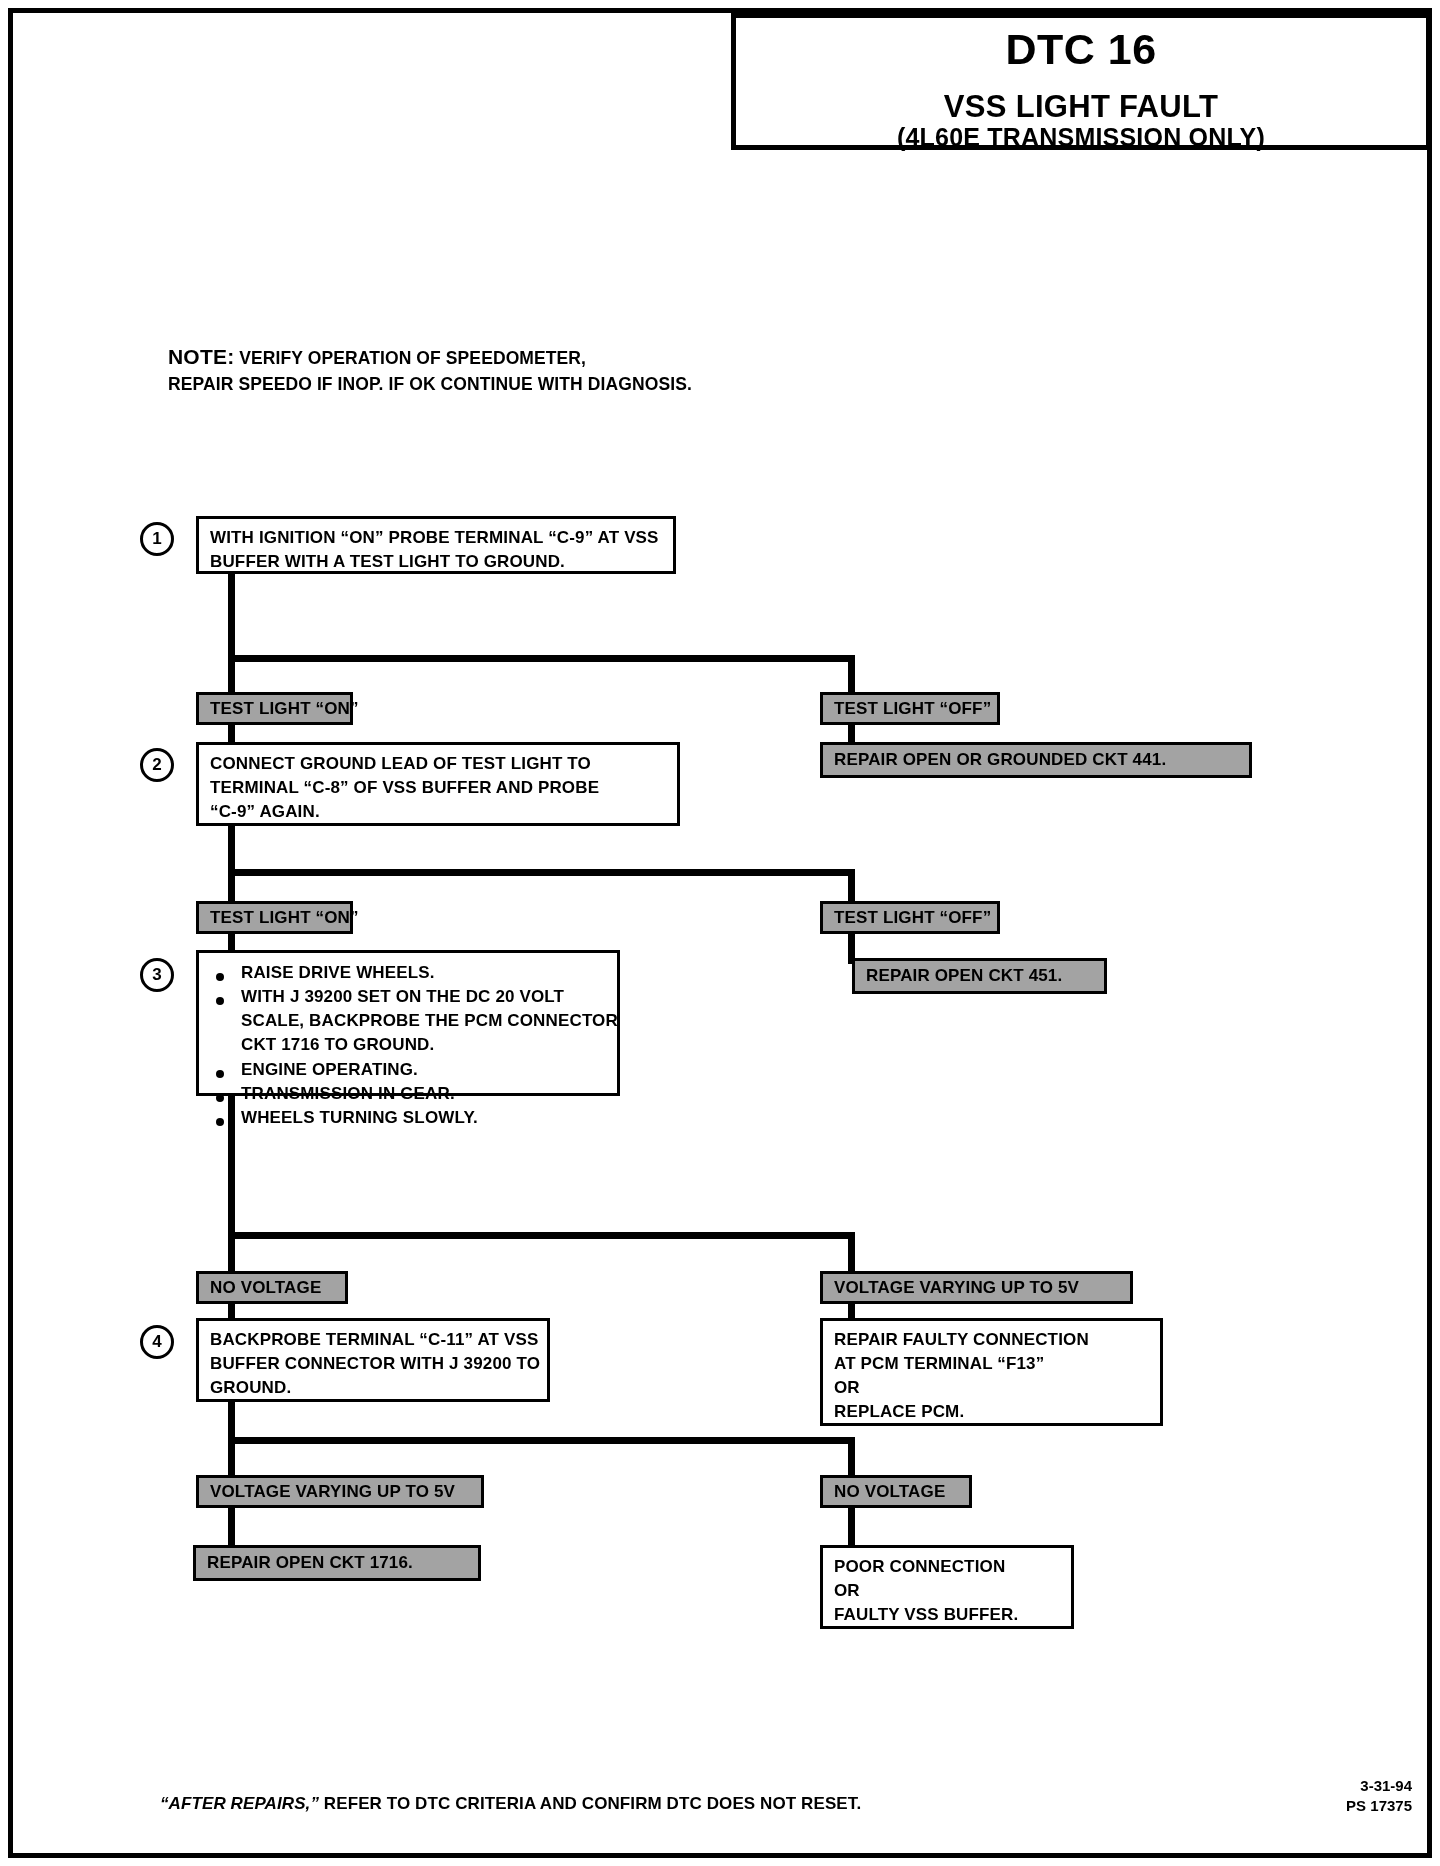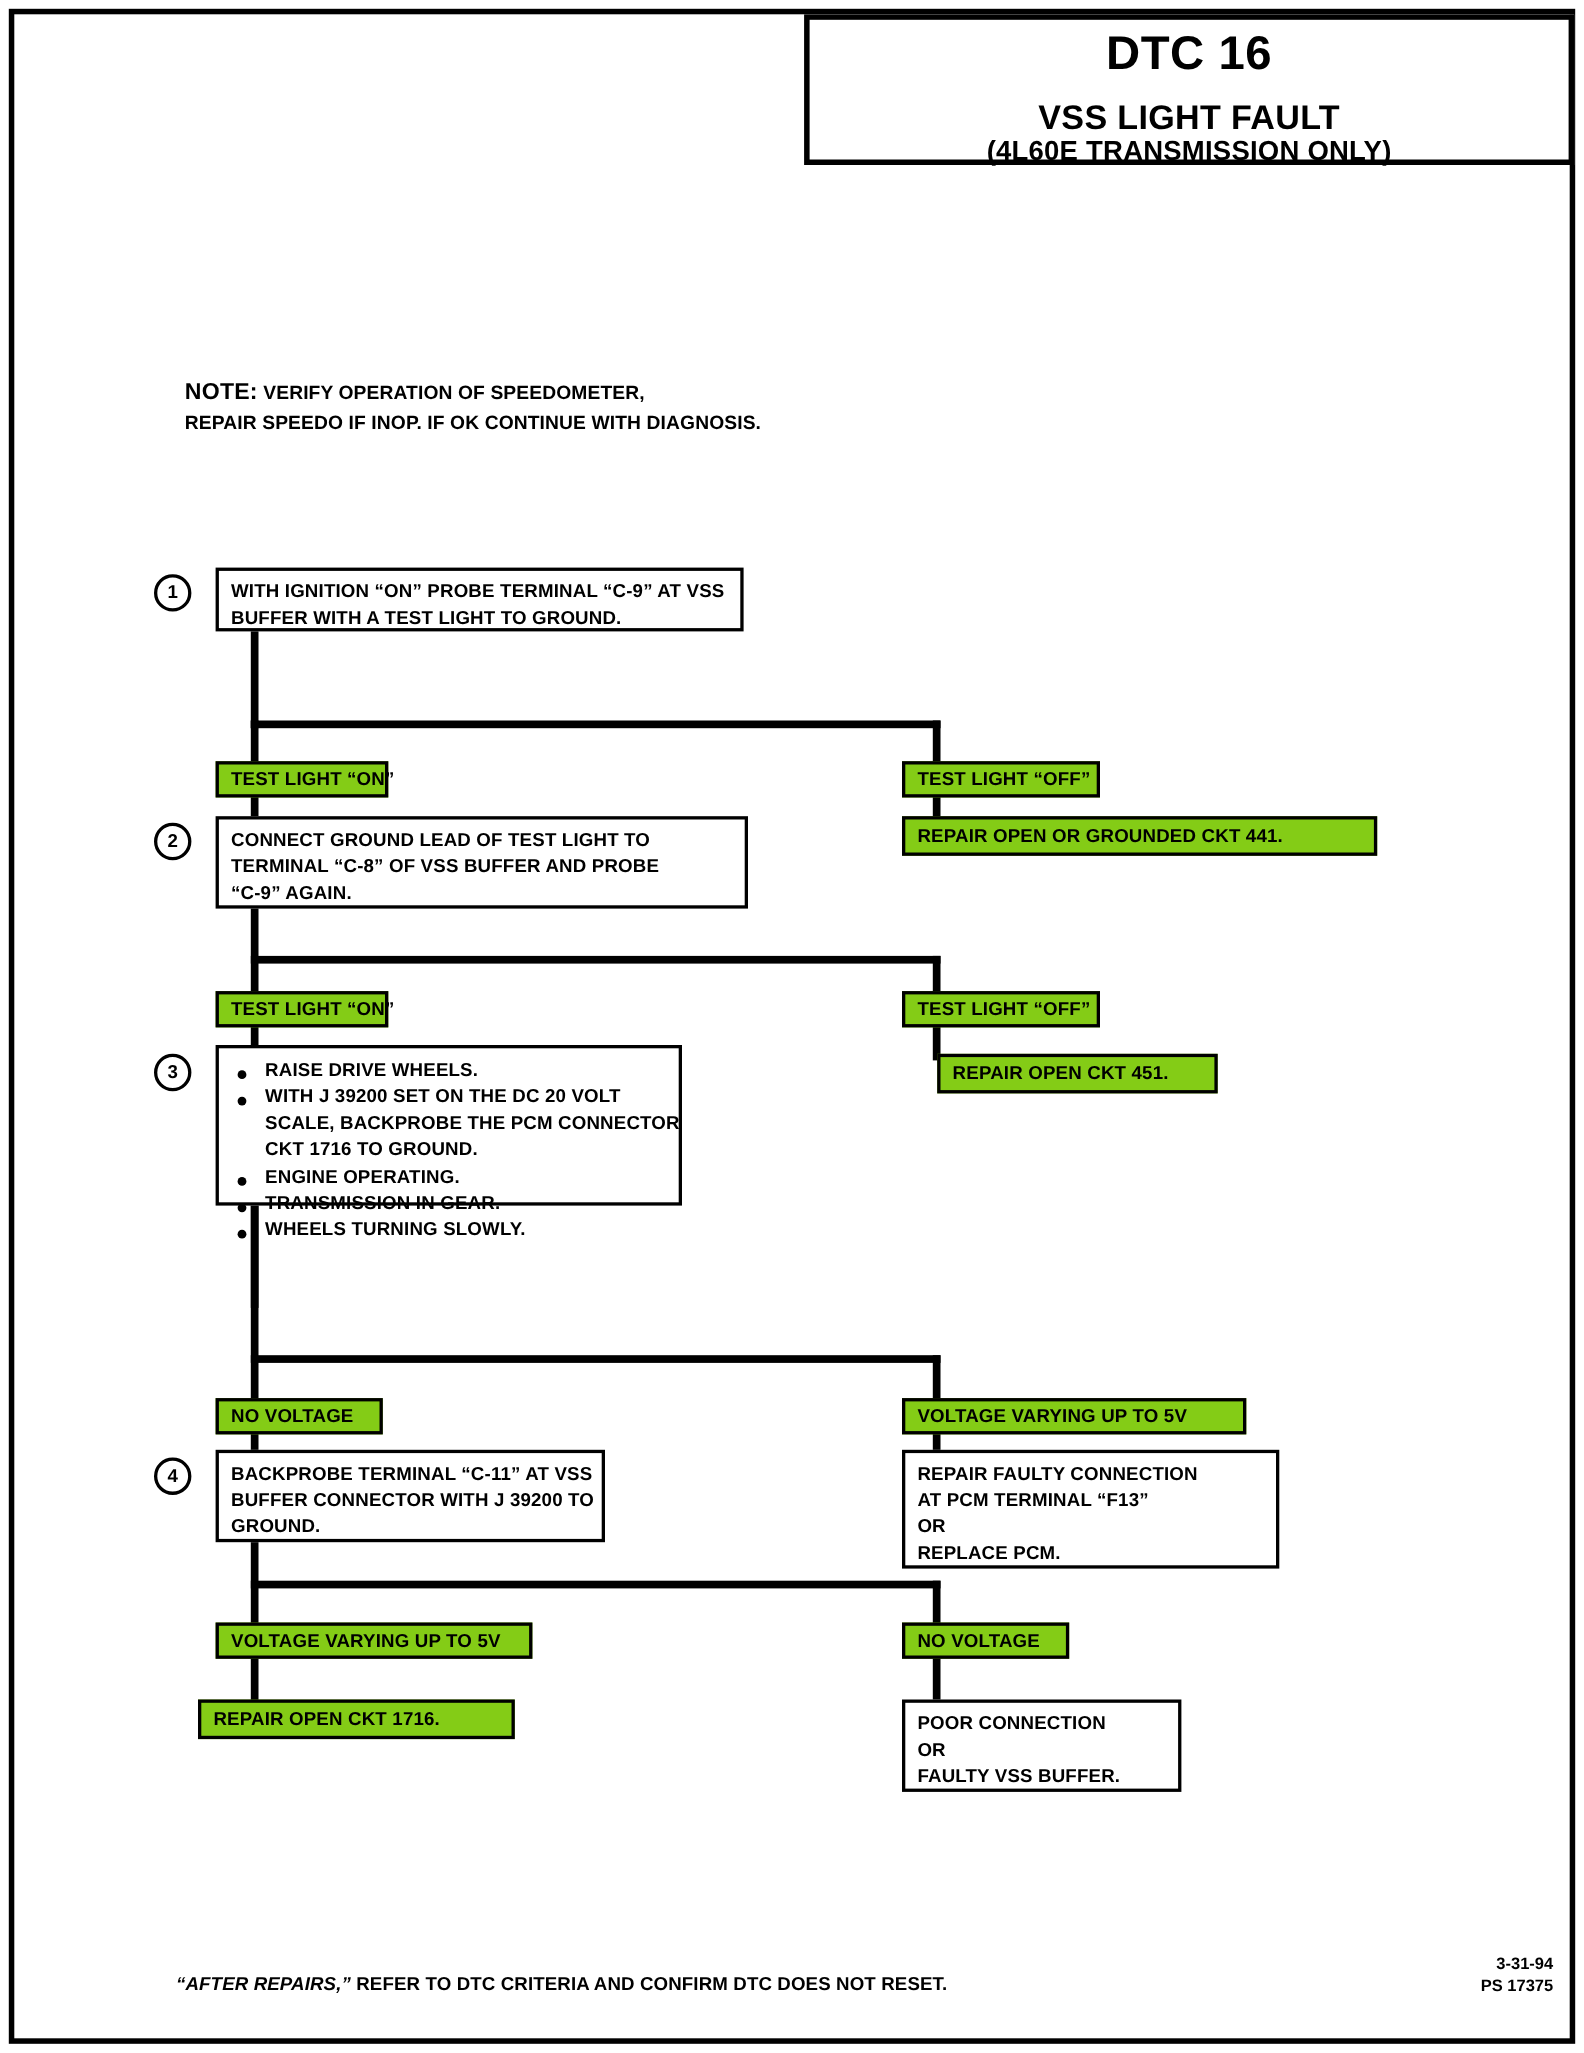--- a/index.html
+++ b/index.html
@@ -90,21 +90,21 @@
     letter-spacing: 0.15px;
     line-height: 1.42;
     padding: 7px 11px 8px 11px;
     z-index: 3;
   }
   .box .line { white-space: nowrap; }
   .label-box {
     position: absolute;
     border: 3.5px solid #000;
     box-sizing: border-box;
-    background: #84cc16;
+    background: #a3a3a3;
     font-size: 17px;
     font-weight: bold;
     letter-spacing: 0.15px;
     display: flex;
     align-items: center;
     padding-left: 11px;
     z-index: 3;
     white-space: nowrap;
   }
   
@@ -288,21 +288,21 @@
   <div class="vline" style="left:228px; top:1400px; height:95px;"></div>
   <div class="hline" style="left:228px; top:1437px; width:627px;"></div>
   <div class="vline" style="left:848px; top:1437px; height:48px;"></div>
 
   <div class="label-box" style="left:196px; top:1475px; width:288px; height:33px;">VOLTAGE VARYING UP TO 5V</div>
   <div class="label-box" style="left:820px; top:1475px; width:152px; height:33px;">NO VOLTAGE</div>
 
   <div class="vline" style="left:228px; top:1505px; height:45px;"></div>
   <div class="vline" style="left:848px; top:1505px; height:45px;"></div>
 
-  <div class="label-box" style="left:180px; top:1545px; width:288px; height:36px;">REPAIR OPEN CKT 1716.</div>
+  <div class="label-box" style="left:193px; top:1545px; width:288px; height:36px;">REPAIR OPEN CKT 1716.</div>
 
   <div class="box" style="left:820px; top:1545px; width:254px; height:84px;">
     <div class="line">POOR CONNECTION</div>
     <div class="line">OR</div>
     <div class="line">FAULTY VSS BUFFER.</div>
   </div>
 
   <div id="footer-note">
     <span class="ital">“AFTER REPAIRS,”</span><span> REFER TO DTC CRITERIA AND CONFIRM DTC DOES NOT RESET.</span>
   </div>

